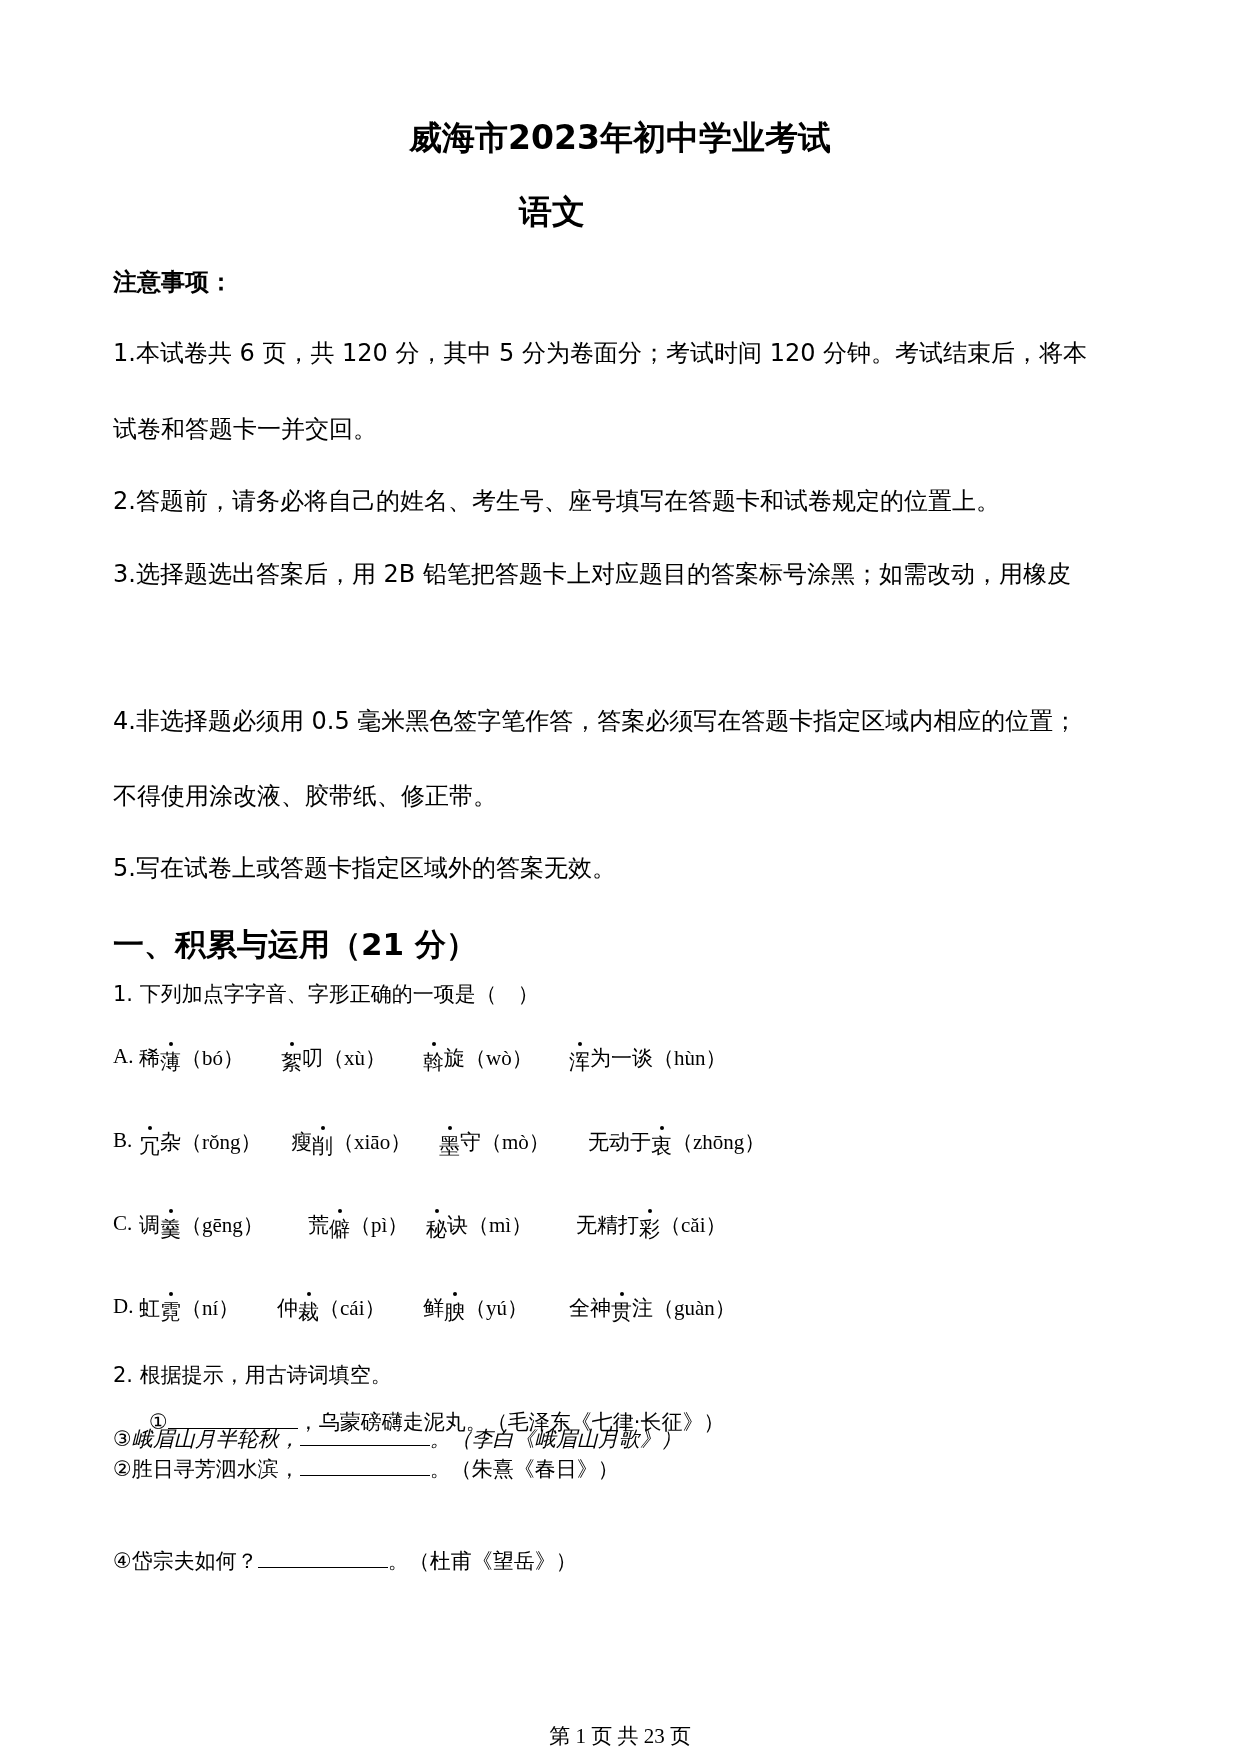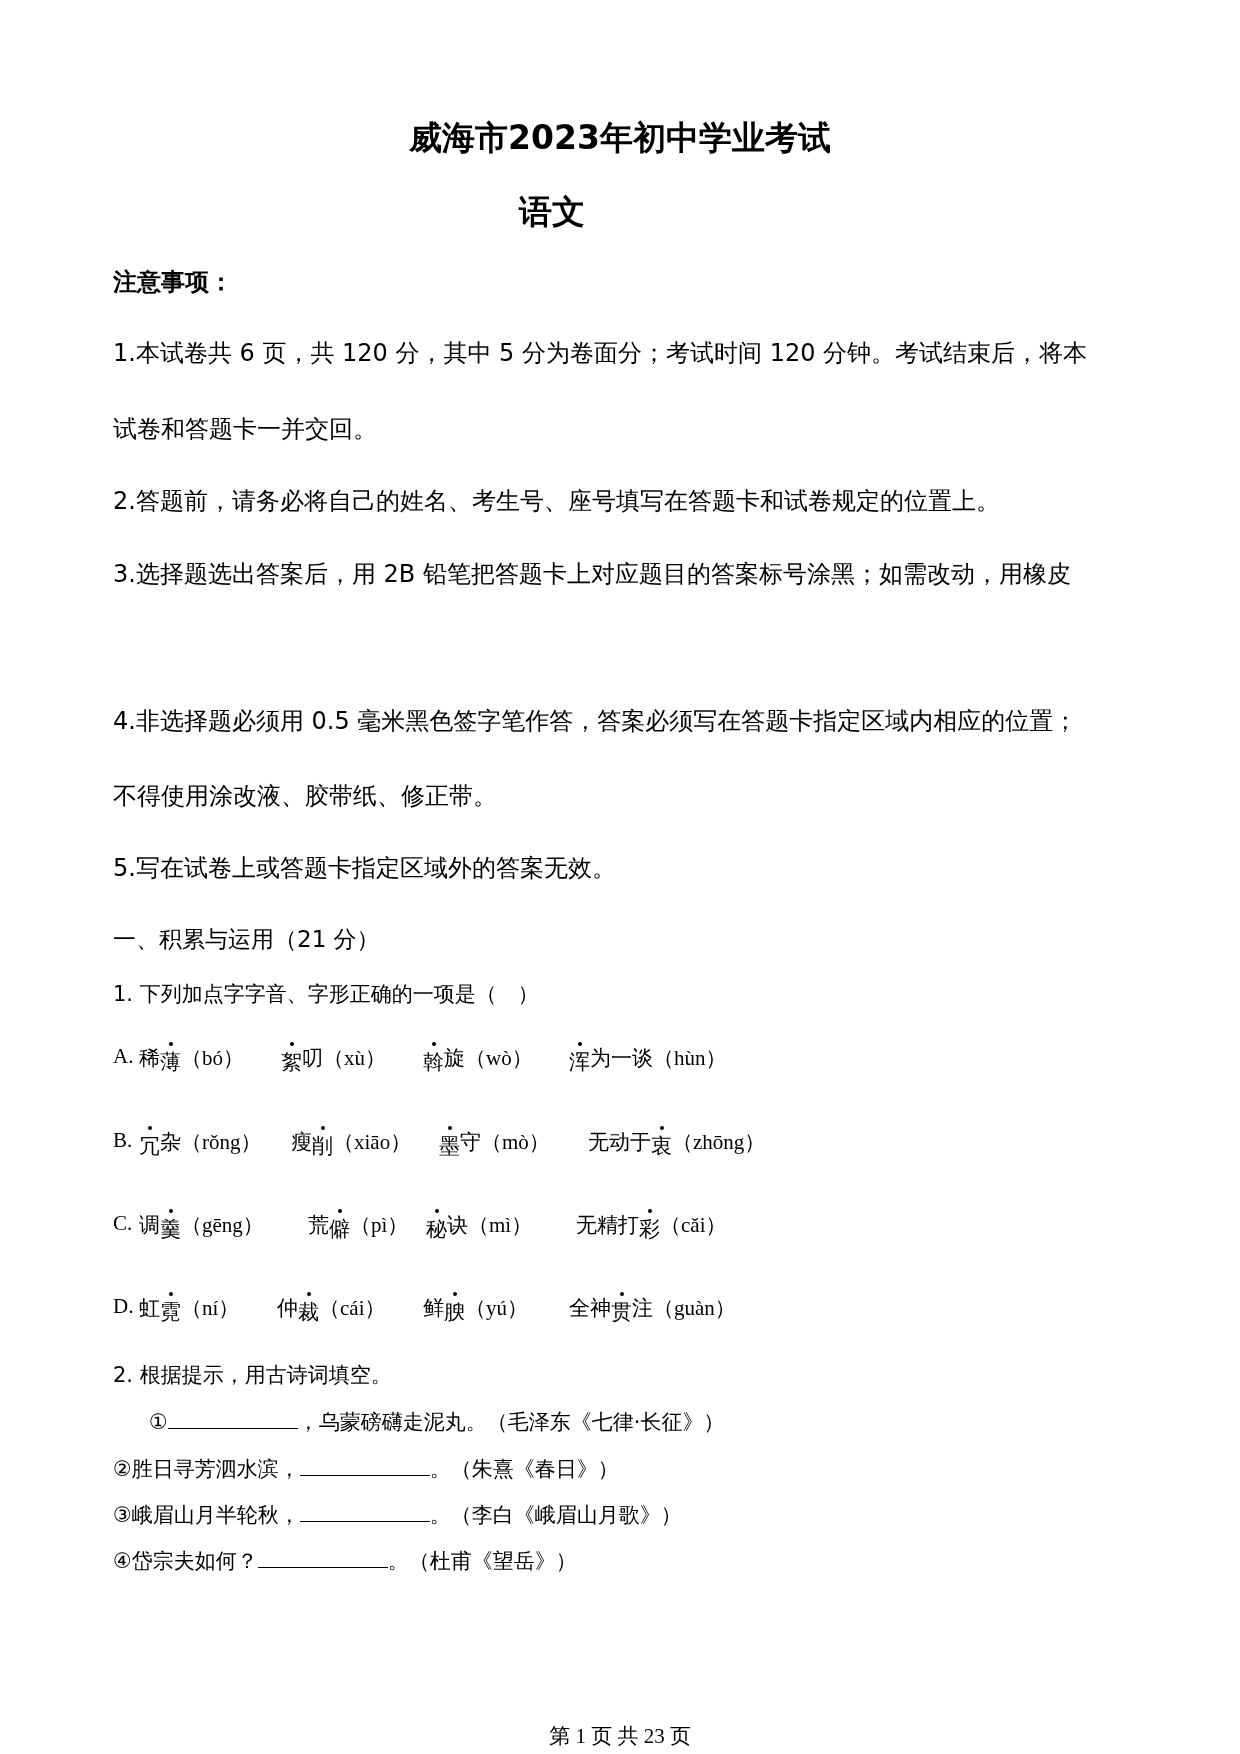--- a/index.html
+++ b/index.html
@@ -38,22 +38,22 @@
     font-size: 24px;
     letter-spacing: 0px;
   }
   .notice-head {
     left: 113px;
     font-weight: bold;
     font-size: 24px;
   }
   .section-head {
     left: 113px;
-    font-weight: normal;
-    font-size: 23px;
+    font-weight: bold;
+    font-size: 31px;
   }
   .q-line {
     left: 113px;
     font-family: "DejaVu Sans", "Liberation Serif", serif;
     font-size: 21px;
   }
   .opt-row {
     left: 113px;
     font-size: 21px;
     font-family: "Liberation Serif", "DejaVu Serif", serif;
@@ -157,21 +157,21 @@
   <div class="abs q-line" style="top:1361px;">2. 根据提示，用古诗词填空。</div>
 
   <div class="abs q-line" style="top:1408px;margin-left:36px;">
     <span>①</span><span class="blank" style="width:130px;"></span><span>，乌蒙磅礴走泥丸。</span><span>（毛泽东《七律·长征》）</span>
   </div>
 
   <div class="abs q-line" style="top:1455px;">
     <span>②胜日寻芳泗水滨，</span><span class="blank" style="width:130px;"></span><span>。</span><span>（朱熹《春日》）</span>
   </div>
 
-  <div class="abs q-line" style="top:1501px;">
+  <div class="abs q-line" style="top:1425px;font-style:italic;">
     <span>③峨眉山月半轮秋，</span><span class="blank" style="width:130px;"></span><span>。</span><span>（李白《峨眉山月歌》）</span>
   </div>
 
   <div class="abs q-line" style="top:1547px;">
     <span>④岱宗夫如何？</span><span class="blank" style="width:130px;"></span><span>。</span><span>（杜甫《望岳》）</span>
   </div>
 
   <div class="abs footer" style="top:1722px;">第 1 页 共 23 页</div>
 
 </div>

